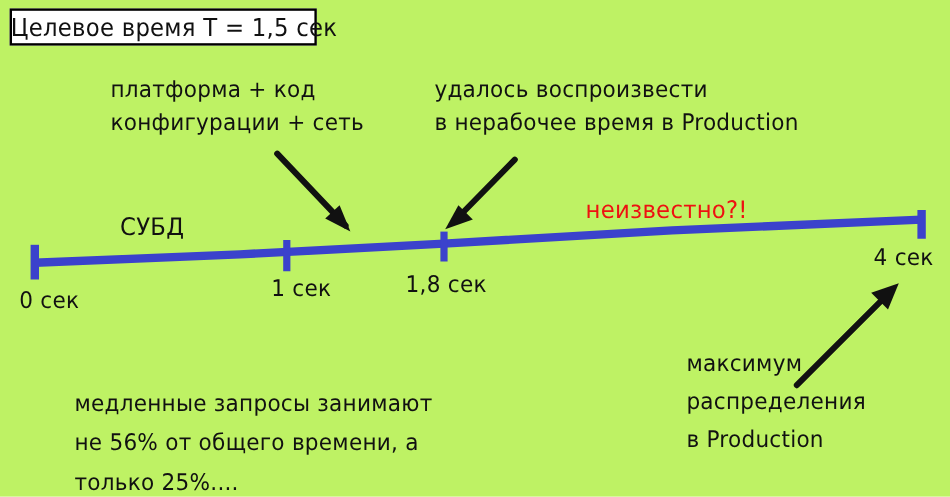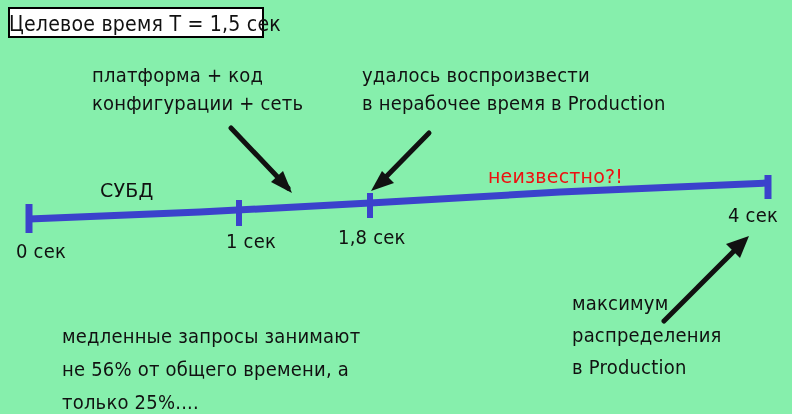--- a/index.html
+++ b/index.html
@@ -4,21 +4,21 @@
 <style>
   html, body {
     margin: 0;
     padding: 0;
     background: #ffffff;
   }
   #canvas {
     position: relative;
     width: 792px;
     height: 414px;
-    background: #86efac;
+    background: #bef264;
     overflow: hidden;
     font-family: "DejaVu Sans", sans-serif;
   }
   .hand {
     position: absolute;
     font-family: "DejaVu Sans", sans-serif;
     color: #111111;
     white-space: nowrap;
     letter-spacing: 0.2px;
     font-weight: 400;

